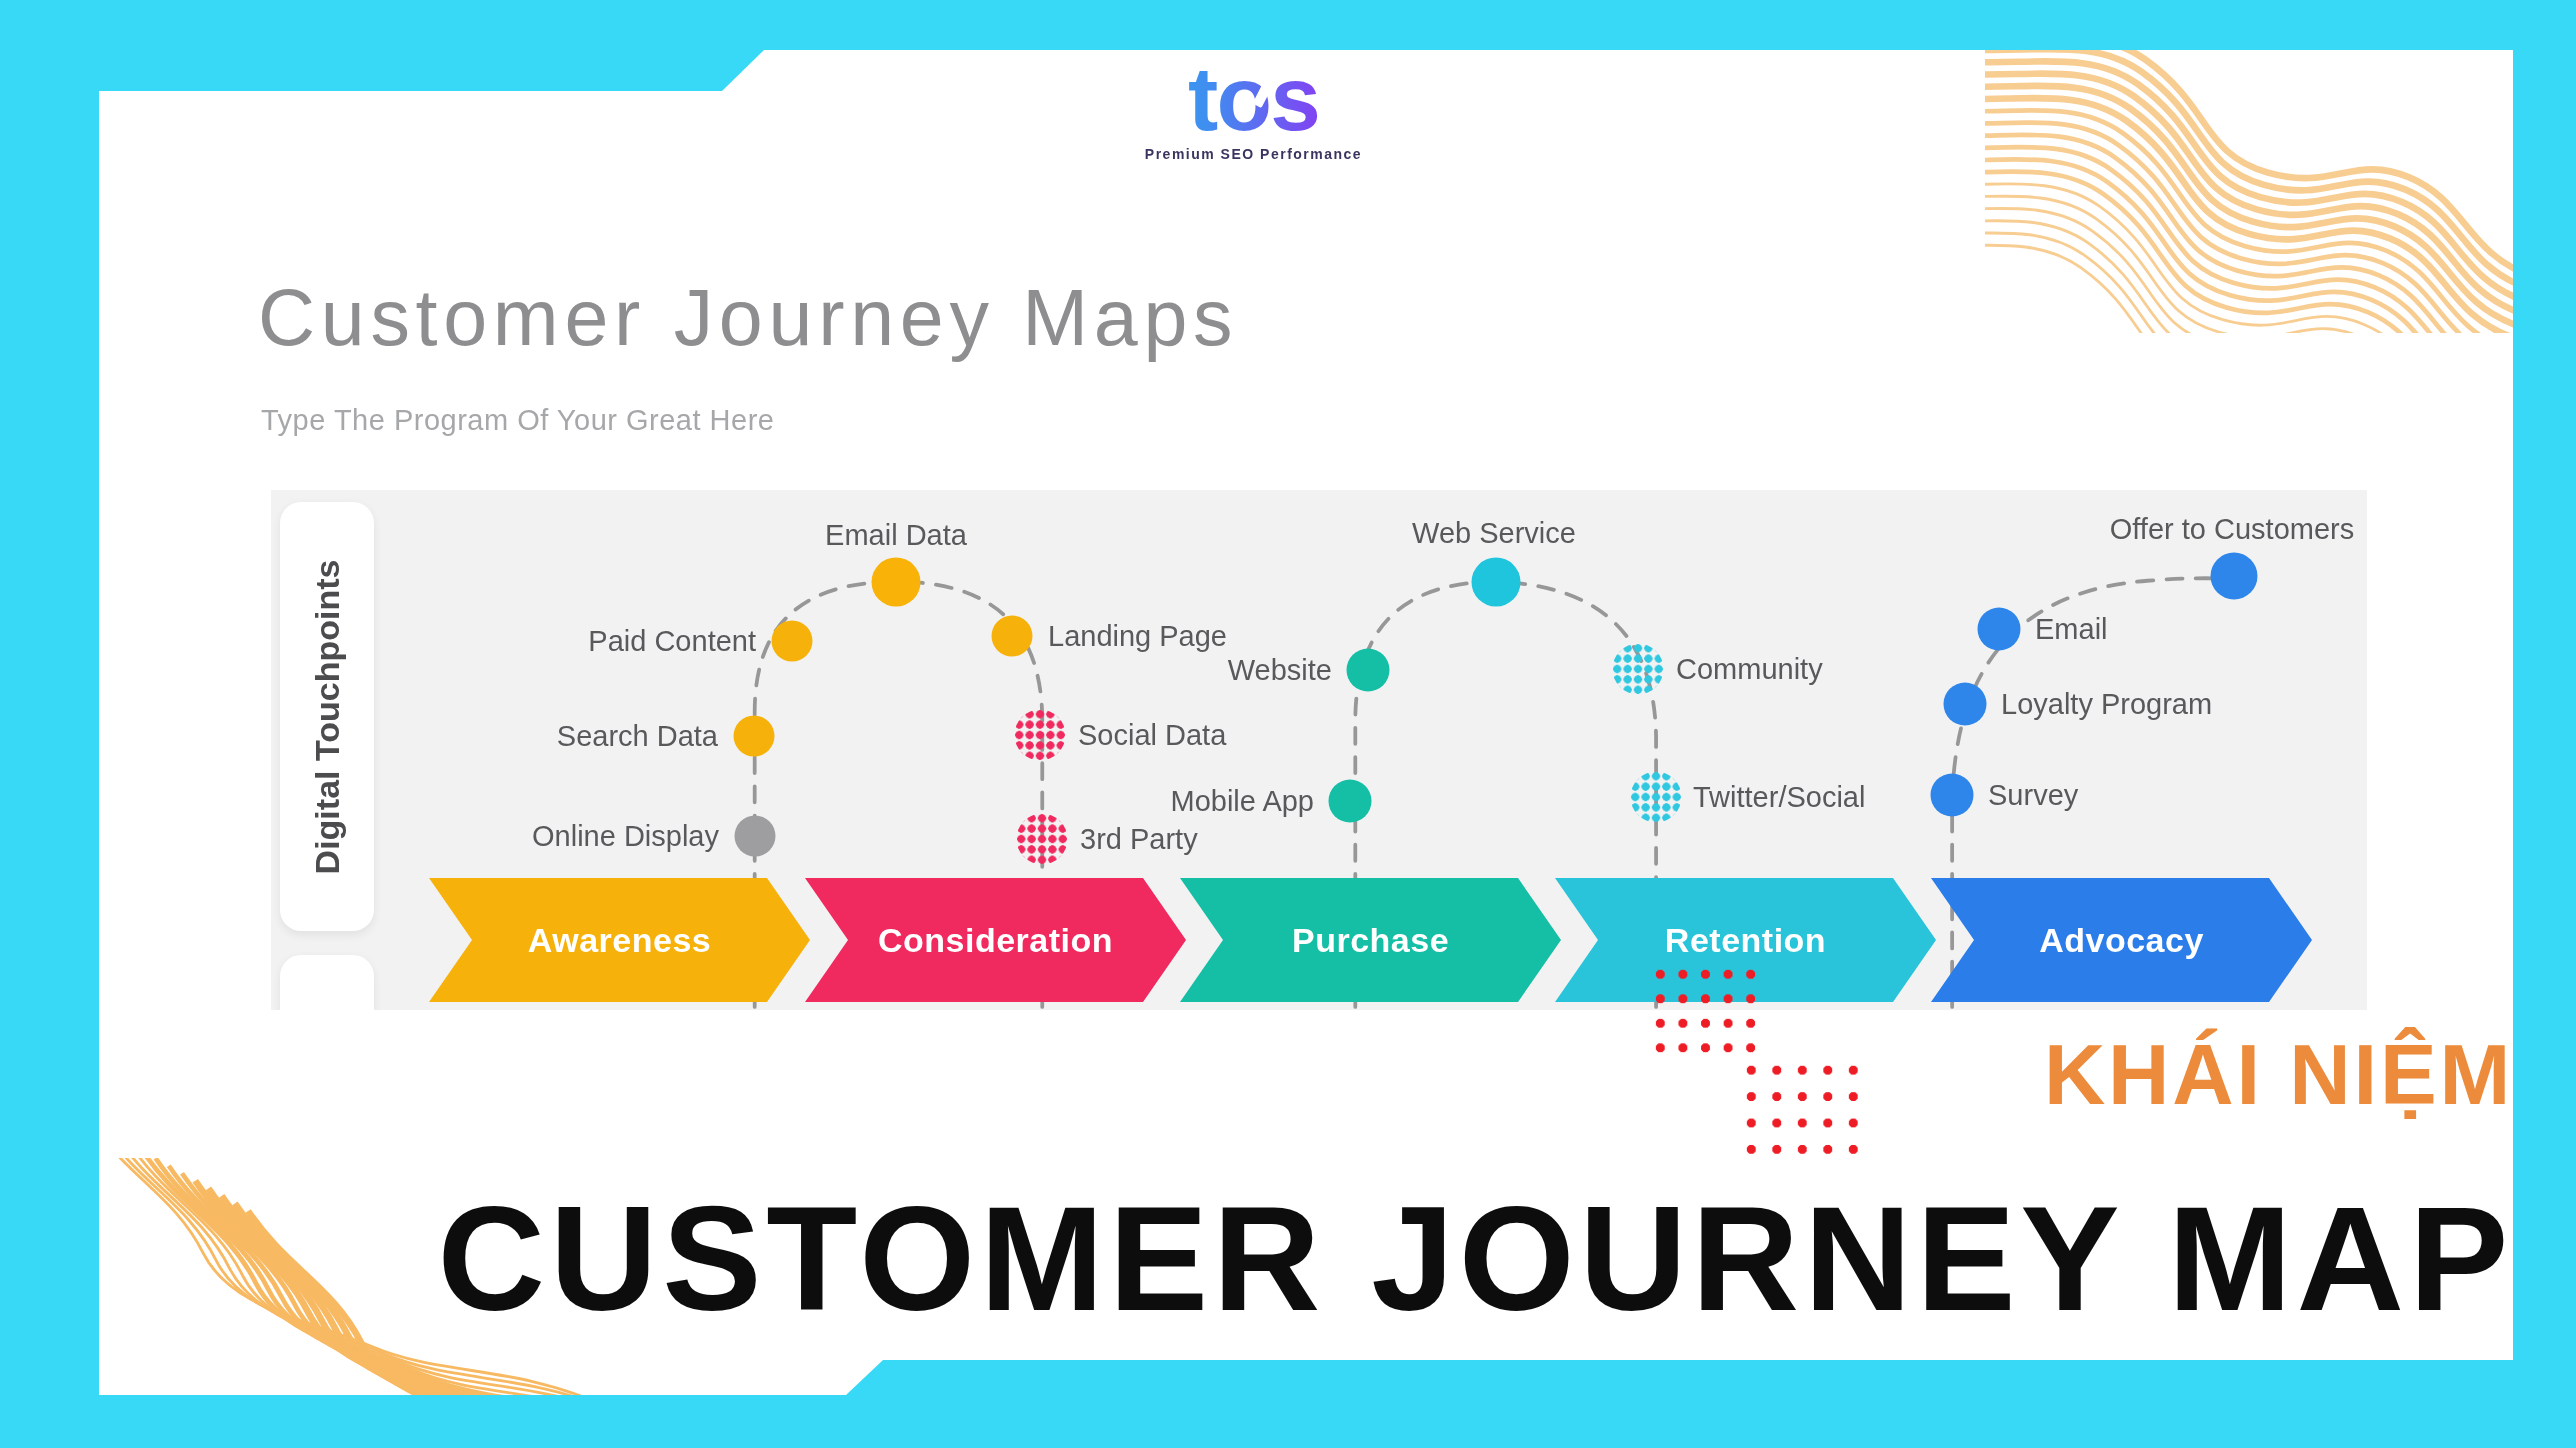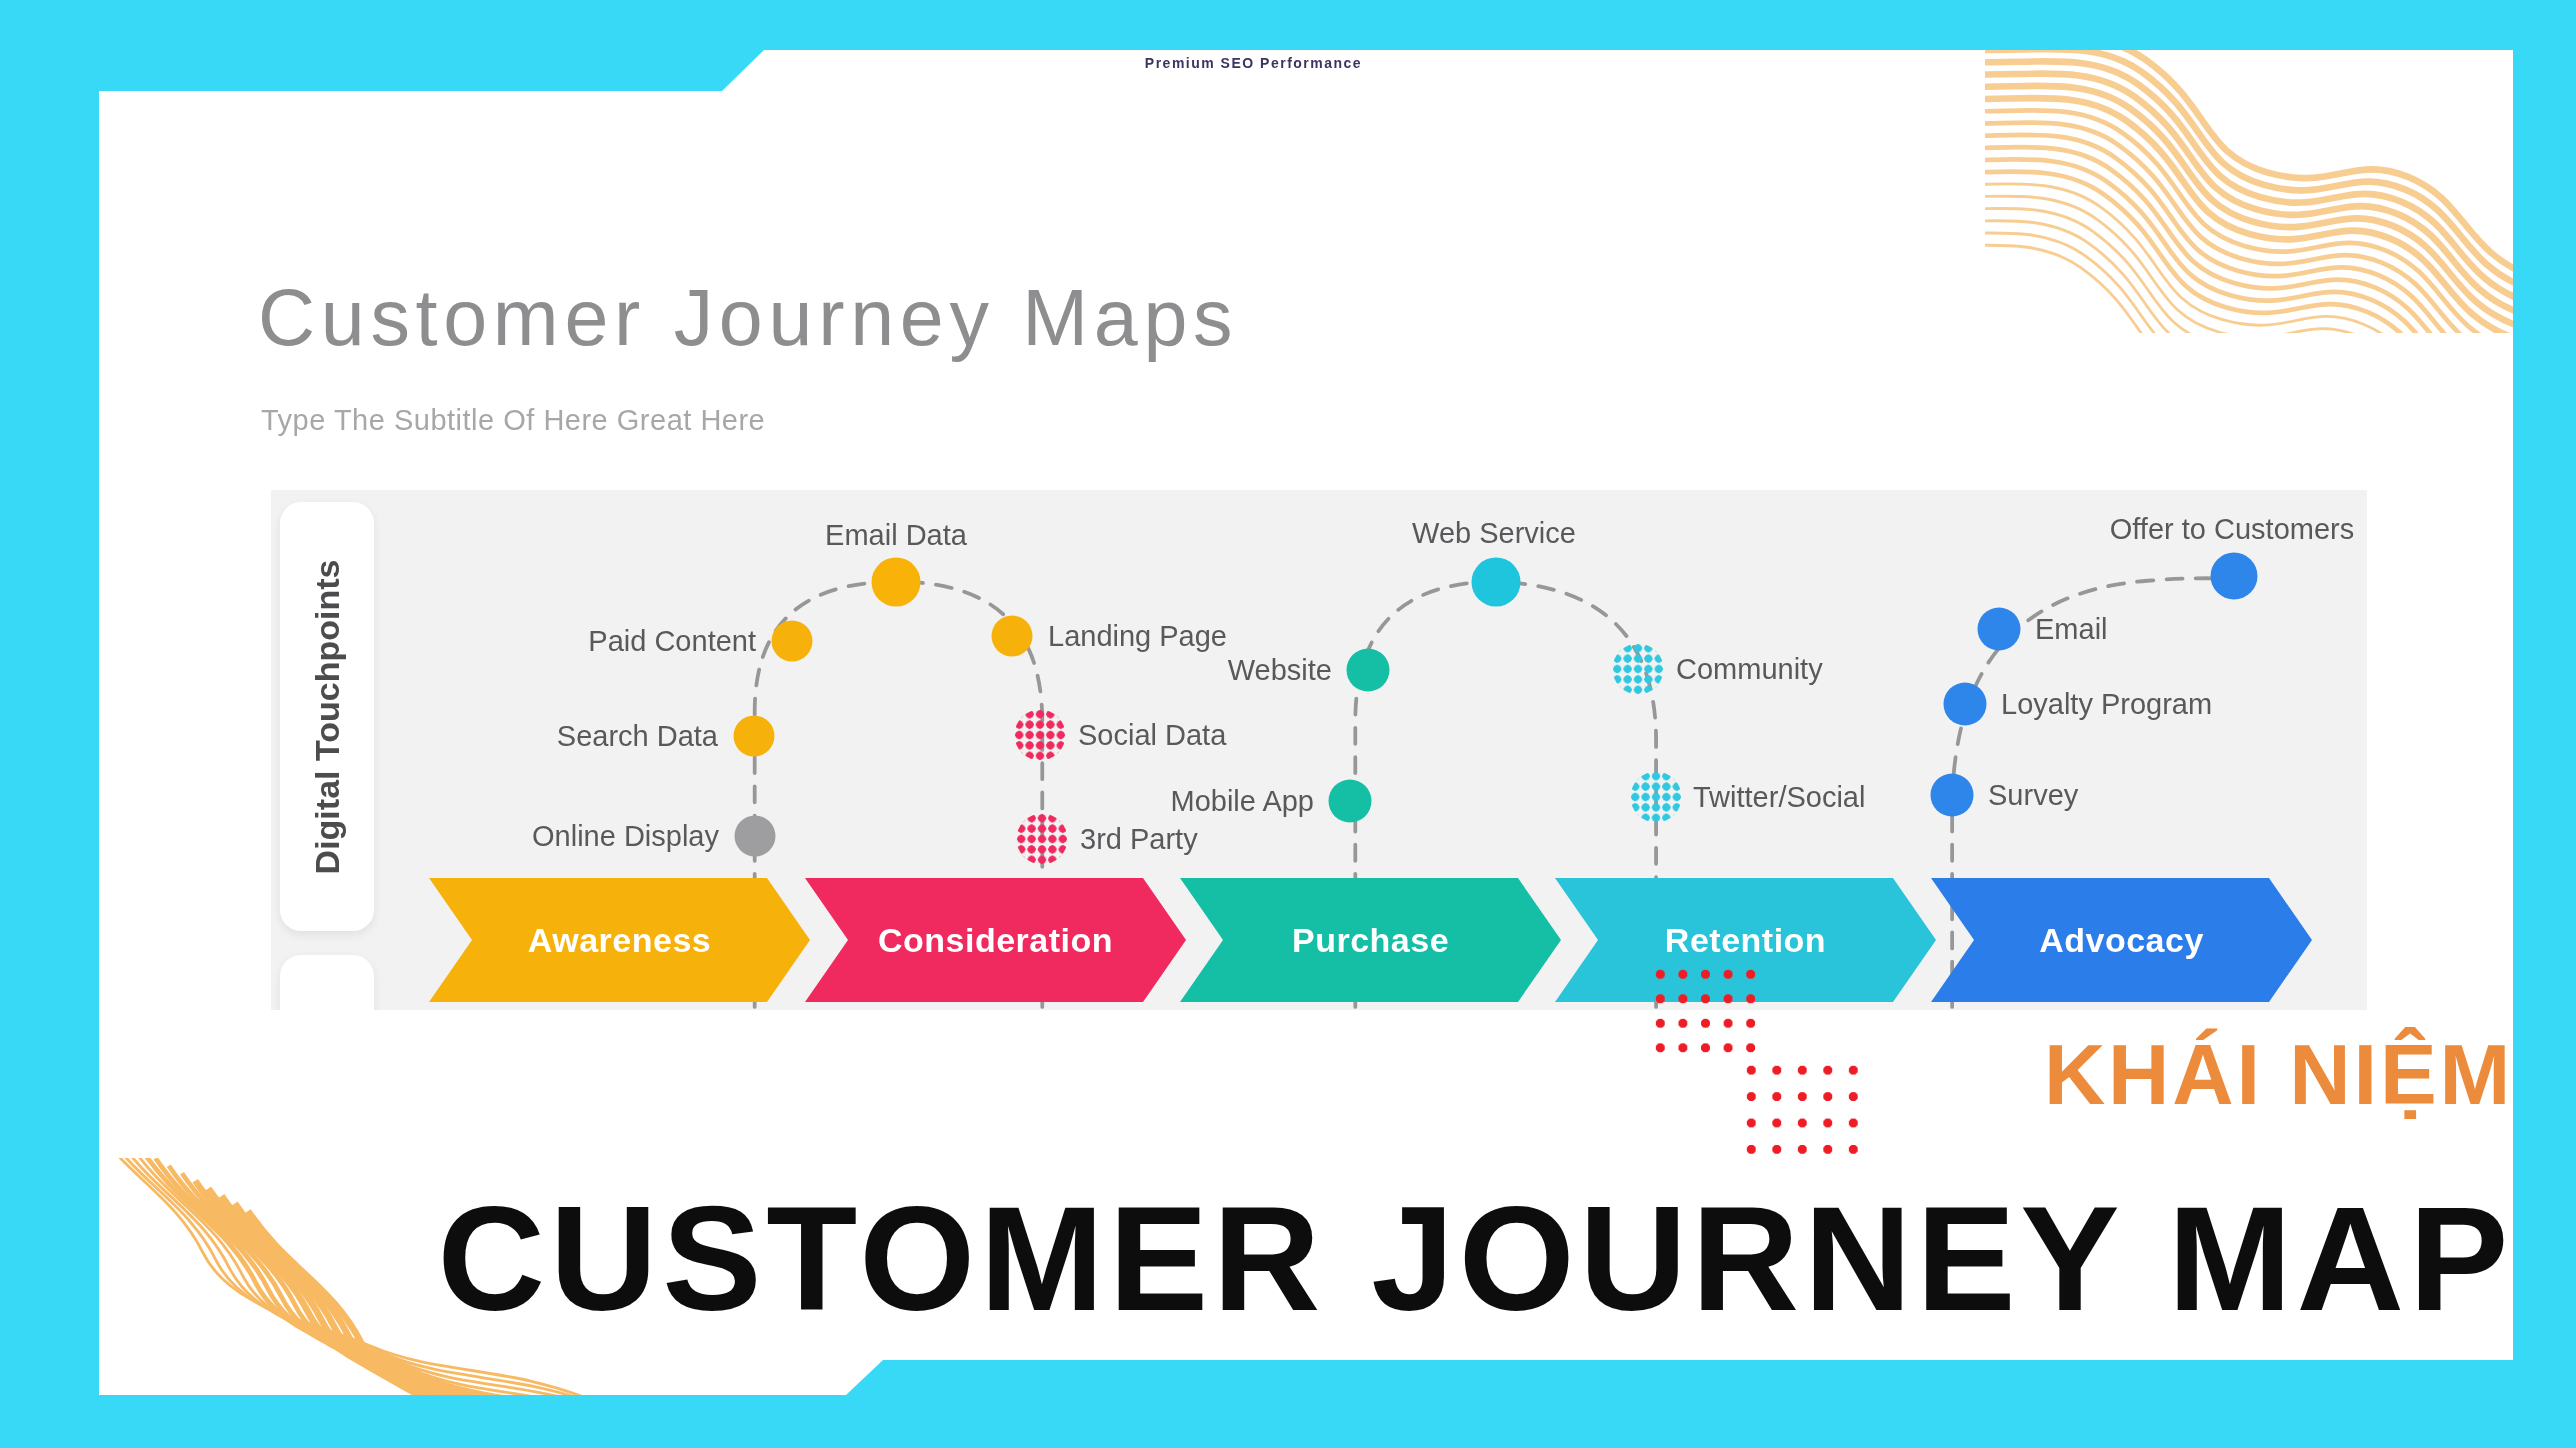--- a/index.html
+++ b/index.html
@@ -54,26 +54,27 @@
   .kicker{top:1026px;font-size:85px;font-weight:bold;letter-spacing:2.8px;color:var(--dot,#ed8b3c);}
   .big-title{top:1173px;font-size:149px;font-weight:bold;letter-spacing:4.7px;color:#0d0d0d;white-space:nowrap;}
 </style>
 </head>
 <body>
 
 <div class="stage" style="--dot: #38d9f7;">
   <div class="card">
 
     <div class="logo">
+      <div class="logo-text">tos</div>
       <div class="logo-needle"></div>
       <div class="logo-tagline">Premium SEO Performance</div>
     </div>
 
     <div class="slide-title">Customer Journey Maps</div>
-    <div class="slide-subtitle">Type The Subtitle Of Here Great Here</div>
+    <div class="slide-subtitle">Type The Program Of Your Great Here</div>
 
     <div class="diagram">
       <svg class="arcs" width="2096" height="520" viewBox="0 0 2223 551">
         <path d="M 513 548 L 513 235 Q 513 97 663 97 Q 818 97 818 245 L 818 548"></path>
         <path d="M 1150 548 L 1150 245 Q 1150 97 1300 97 Q 1467 103 1469 262 L 1469 548"></path>
         <path d="M 1783 548 L 1783 340 Q 1783 112 1990 96 Q 2038 92 2082 94"></path>
       </svg>
 
       <div class="side-box one">
         <span class="side-label">Digital Touchpoints</span>

